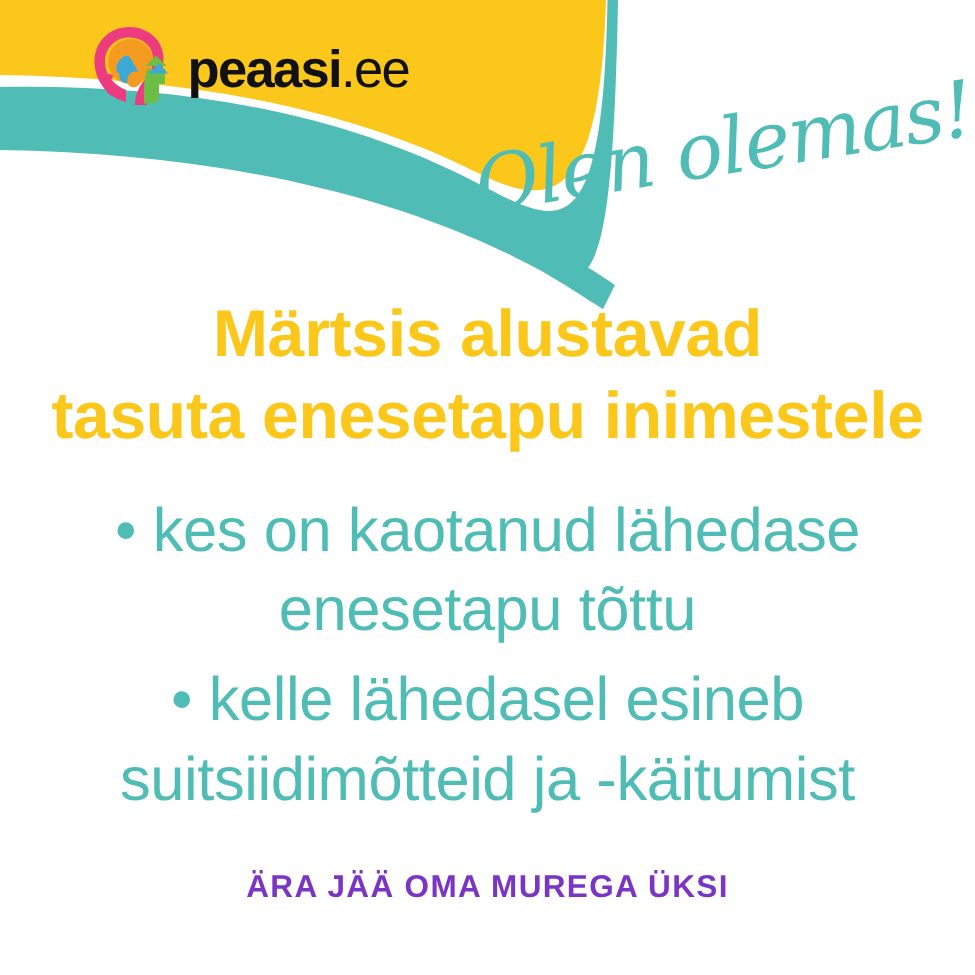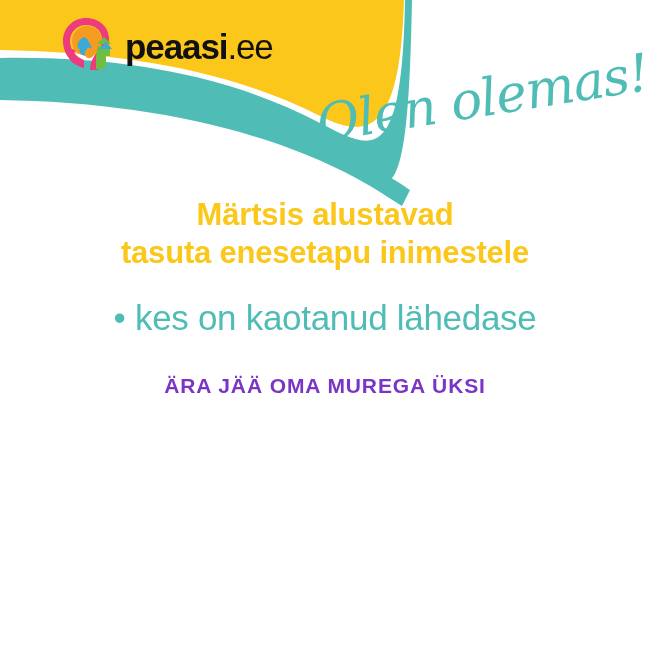--- a/index.html
+++ b/index.html
@@ -83,35 +83,35 @@
     left: 0;
     top: 196px;
     width: 650px;
     z-index: 3;
     text-align: center;
   }
 
   .headline {
     color: #FBC71B;
     font-weight: bold;
-    font-size: 31px;
+    font-size: 44px;
     line-height: 1.24;
     letter-spacing: -0.2px;
     margin: 0 auto;
     width: 600px;
   }
   .headline .hl-line {
     display: block;
   }
 
   .bullets {
     margin: 22px auto 0 auto;
     width: 620px;
     color: #4FBDB5;
-    font-size: 35px;
+    font-size: 41px;
     line-height: 1.3;
     letter-spacing: -0.3px;
     text-align: center;
   }
   .bullet-item {
     display: block;
     margin-bottom: 6px;
   }
   .bullet-item .bl-line {
     display: block;
@@ -204,20 +204,25 @@
   <div class="content">
 
     <div class="headline">
       <span class="hl-line">Märtsis alustavad</span>
       <span class="hl-line">tasuta enesetapu inimestele</span>
     </div>
 
     <div class="bullets">
       <span class="bullet-item">
         <span class="bl-line">• kes on kaotanud lähedase</span>
+        <span class="bl-line">enesetapu tõttu</span>
+      </span>
+      <span class="bullet-item">
+        <span class="bl-line">• kelle lähedasel esineb</span>
+        <span class="bl-line">suitsiidimõtteid ja -käitumist</span>
       </span>
     </div>
 
     <div class="tagline">ÄRA JÄÄ OMA MUREGA ÜKSI</div>
 
   </div>
 
 </div>
 
 </body></html>

